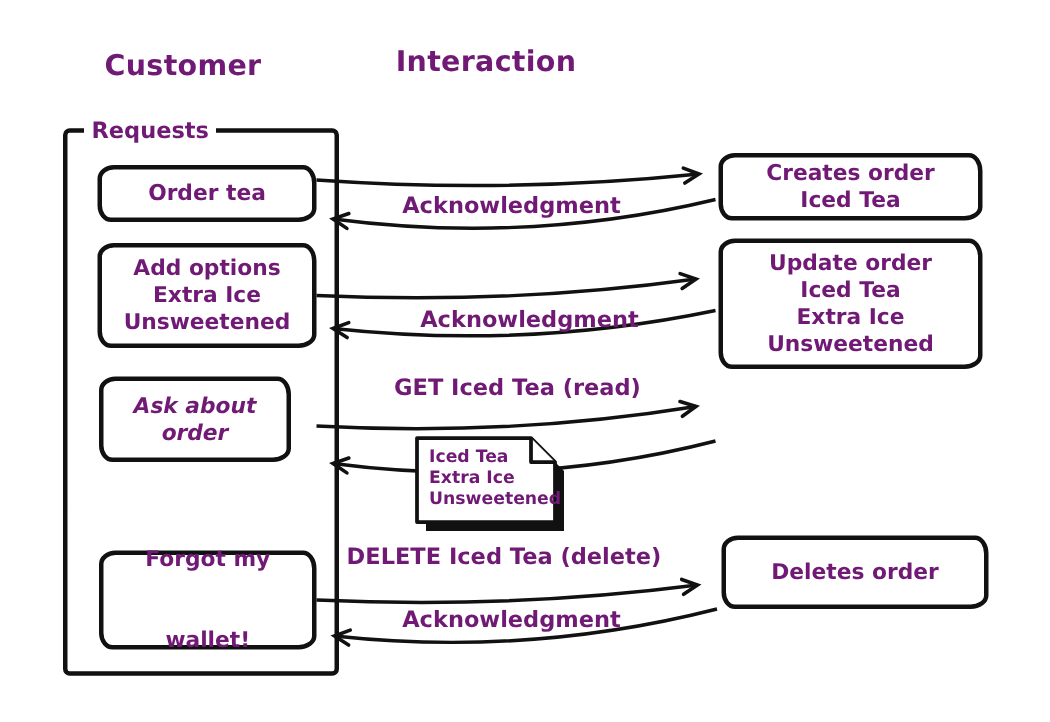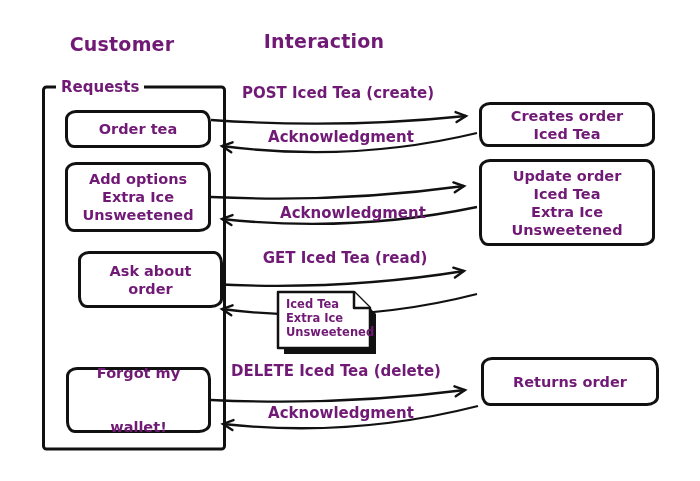--- a/index.html
+++ b/index.html
@@ -72,44 +72,43 @@
   <div class="grouplabel" style="left:56px;top:78px;">Requests</div>
 
   <div class="box" style="left:65px;top:110px;width:146px;height:38px;">
     <span>Order tea</span>
   </div>
   <div class="box" style="left:65px;top:162px;width:146px;height:70px;">
     <span>Add options</span>
     <span>Extra Ice</span>
     <span>Unsweetened</span>
   </div>
-  <div class="box" style="left:78px;top:251px;width:145px;height:57px;">
+  <div class="box" style="left:66px;top:251px;width:128px;height:57px;font-style:italic;">
     <span>Ask about</span>
     <span>order</span>
   </div>
   <div class="box" style="left:66px;top:367px;width:145px;height:66px;gap:36px;">
     <span>Forgot my</span>
     <span>wallet!</span>
   </div>
 
   <div class="box" style="left:479px;top:102px;width:176px;height:45px;">
     <span>Creates order</span>
     <span>Iced Tea</span>
   </div>
   <div class="box" style="left:479px;top:159px;width:176px;height:87px;">
     <span>Update order</span>
     <span>Iced Tea</span>
     <span>Extra Ice</span>
     <span>Unsweetened</span>
   </div>
   <div class="box" style="left:481px;top:357px;width:178px;height:49px;">
-    <span>Returns order</span>
+    <span>Deletes order</span>
   </div>
 
-  <div class="msg" style="left:338px;top:84px;">POST Iced Tea (create)</div>
   <div class="msg" style="left:341px;top:128px;">Acknowledgment</div>
   <div class="msg" style="left:353px;top:204px;">Acknowledgment</div>
   <div class="msg" style="left:345px;top:249px;">GET Iced Tea (read)</div>
   <div class="msg" style="left:336px;top:362px;">DELETE Iced Tea (delete)</div>
   <div class="msg" style="left:341px;top:404px;">Acknowledgment</div>
 
   <div class="notetext" style="left:286px;top:297px;width:82px;">
     <span>Iced Tea</span>
     <span>Extra Ice</span>
     <span>Unsweetened</span>

